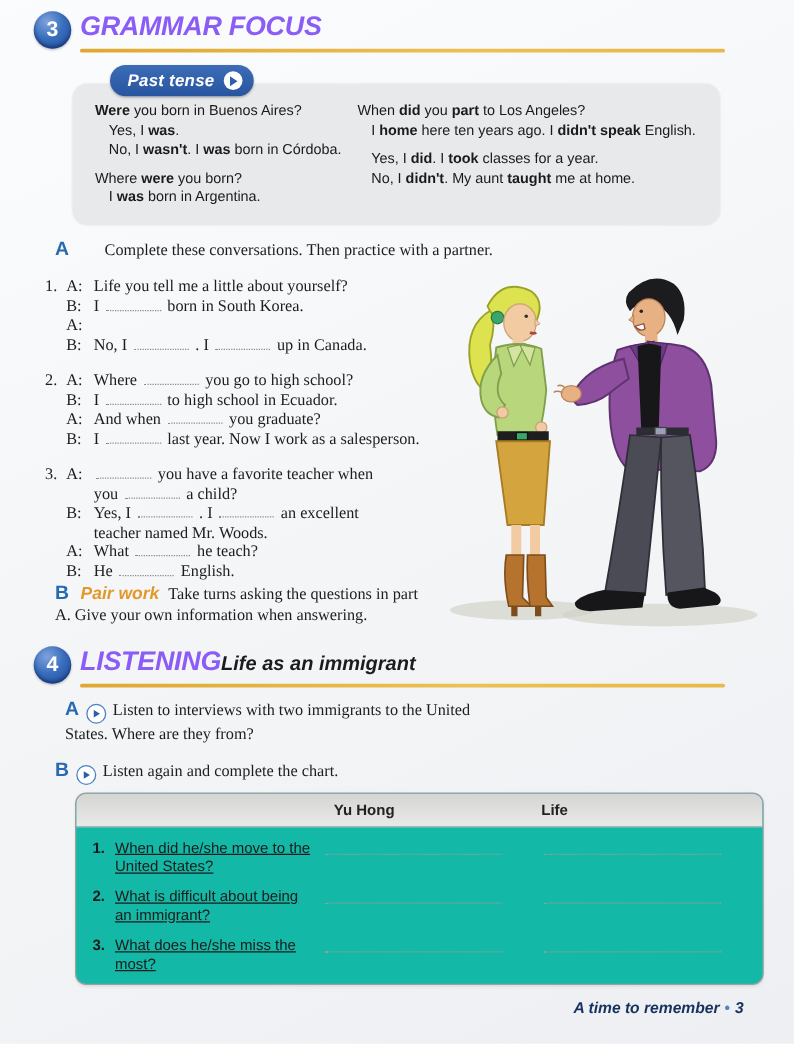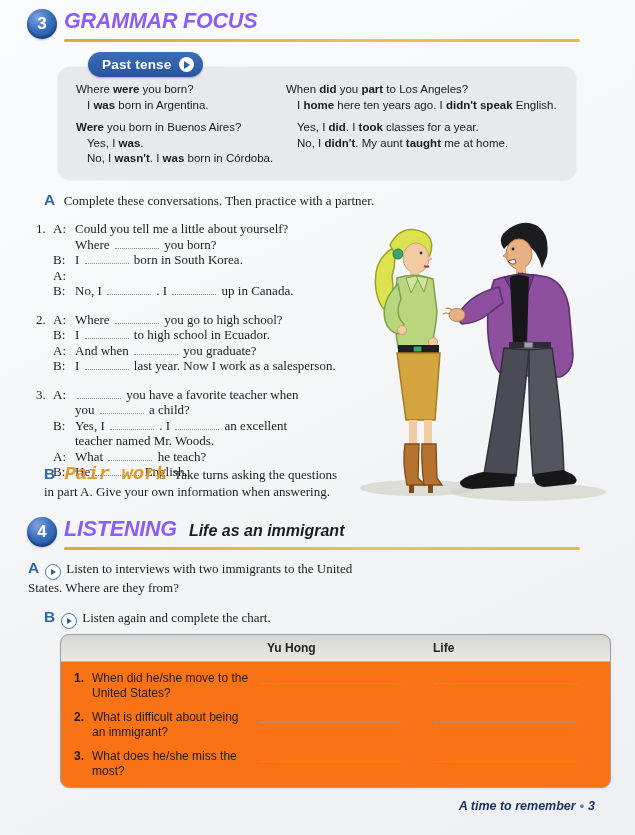--- a/index.html
+++ b/index.html
@@ -12,58 +12,58 @@
 
   
   .num-circle{
     width:30px;height:30px;border-radius:50%;
     background:radial-gradient(circle at 35% 28%,#7fa3dc 0%,#3a6fbe 45%,#1d4astretch 100%,#1d4a96 100%);
     background:radial-gradient(circle at 35% 28%,#7fa3dc 0%,#3a6fbe 45%,#1d4a96 100%);
     box-shadow:inset 0 -2px 3px rgba(10,30,80,.55), 0 1px 2px rgba(0,0,0,.25);
     color:#fff;font-weight:800;font-size:17px;display:flex;align-items:center;justify-content:center;
   }
   .sec-title{font-style:italic;font-weight:900;font-size:21.5px;color:#8b5cf6;letter-spacing:-.2px;white-space:nowrap;}
-  .sec-sub{font-style:italic;font-weight:700;font-size:16px;margin-left:12px;}
+  .sec-sub{font-style:italic;font-weight:700;font-size:16px;}
   .gold-rule{height:3px;background:linear-gradient(90deg,#dfa832,#ecc052 60%,#e8b84a);border-radius:2px;}
 
   
   .gbox{background:#e8e9ea;border-radius:12px;box-shadow:0 0 0 1px rgba(0,0,0,.03);}
   .pill{
     height:25px;border-radius:13px;background:linear-gradient(180deg,#3d6db8,#27549e);
     display:flex;align-items:center;padding:0 9px 0 14px;gap:7px;box-shadow:0 1px 2px rgba(0,0,0,.3);
   }
-  .pill-label{color:#fff;font-weight:800;font-size:13.5px;letter-spacing:.2px;}
+  .pill-label{color:#fff;font-weight:800;font-style:italic;font-size:13.5px;letter-spacing:.2px;}
   .play-circle{width:15px;height:15px;border-radius:50%;background:#fff;display:flex;align-items:center;justify-content:center;flex:0 0 auto;}
   .play-tri{width:0;height:0;border-left:6px solid #2e5fa8;border-top:4px solid transparent;border-bottom:4px solid transparent;margin-left:2px;}
   .gcol{font-size:11.5px;line-height:15.5px;color:#1a1a1a;}
   .gcol .qa-group{margin-bottom:7px;}
   .gcol .qa-line{white-space:nowrap;}
   .gcol .qa-line.ind{padding-left:11px;}
 
   
   .serif{font-family:"Liberation Serif",serif;font-size:13px;color:#1d1d1d;}
   .big-letter{color:#2969b0;font-weight:800;font-size:15.5px;font-family:"Liberation Sans",sans-serif;}
-  .tag-orange{color:#e2992b;font-weight:800;font-style:italic;font-family:Liberation Mono, monospace;font-size:19px;text-align:right;}
+  .tag-orange{color:#e2992b;font-weight:800;font-style:italic;font-family:Liberation Sans, sans-serif;font-size:14px;text-align:right;}
   .blank{display:inline-block;width:44px;height:11px;border-bottom:1.4px dotted #8b8b8b;margin:0 2px;}
   .convo{margin-bottom:13px;}
   .convo-line{white-space:nowrap;line-height:15.5px;display:flex;}
   .convo-num{width:17px;flex:0 0 auto;}
   .convo-sp{width:22px;flex:0 0 auto;}
   .listen-play{display:inline-flex;width:14px;height:14px;border-radius:50%;background:#fff;border:1.6px solid #4a7fc1;align-items:center;justify-content:center;vertical-align:-2px;margin:0 5px 0 6px;}
   .listen-play .play-tri{border-left-width:5px;border-top-width:3.5px;border-bottom-width:3.5px;margin-left:1px;}
 
   
-  .chart{border:1.4px solid #9aa0a4;border-radius:9px;background:#f97316;overflow:hidden;box-shadow:0 1px 2px rgba(0,0,0,.08);}
+  .chart{border:1.4px solid #9aa0a4;border-radius:9px;background:#14b8a6;overflow:hidden;box-shadow:0 1px 2px rgba(0,0,0,.08);}
   .chart-head{height:26px;background:linear-gradient(180deg,#d5d6d4,#e9eae8);border-bottom:1px solid #b5b8ba;position:relative;}
   .chart-head span{position:absolute;top:6px;font-weight:700;font-size:12px;color:#222;}
   .chart-body{padding:9px 12px 8px 13px;font-size:12px;line-height:15px;}
   .t-row{display:flex;align-items:flex-start;margin-bottom:9px;}
   .t-row:last-child{margin-bottom:0;}
   .t-num{width:18px;font-weight:700;flex:0 0 auto;}
-  .t-q{width:168px;flex:0 0 auto;}
+  .t-q{width:168px;flex:0 0 auto;text-decoration:underline;}
   .t-cell{width:175px;flex:0 0 auto;padding-top:1px;}
   .dotline{display:inline-block;width:142px;height:11px;border-bottom:1.6px dotted #979ca0;}
 
   
   .footer{font-weight:700;font-style:italic;font-size:12.5px;color:#16325e;white-space:nowrap;}
   .footer .fdot{color:#4f87c5;margin:0 4px;font-style:normal;}
 </style>
 </head>
 <body>
 
@@ -73,55 +73,54 @@
 
 <div class="abs gbox" style="left:58px;top:67px;width:518px;height:113px;"></div>
 <div class="abs pill" style="left:88px;top:52px;">
   <span class="pill-label">Past tense</span>
   <span class="play-circle">
       <span class="play-tri"></span>
     </span>
 </div>
 <div class="abs gcol" style="left:76px;top:82px;width:205px;">
     <div class="qa-group">
-      <div class="qa-line">Where <b>were</b> you born?</div>
-      <div class="qa-line ind">I <b>was</b> born in Argentina.</div>
-    </div>
-    <div class="qa-group">
       <div class="qa-line"><b>Were</b> you born in Buenos Aires?</div>
       <div class="qa-line ind">Yes, I <b>was</b>.</div>
       <div class="qa-line ind">No, I <b>wasn't</b>. I <b>was</b> born in Córdoba.</div>
+    </div>
+    <div class="qa-group">
+      <div class="qa-line">Where <b>were</b> you born?</div>
+      <div class="qa-line ind">I <b>was</b> born in Argentina.</div>
     </div>
   </div>
 <div class="abs gcol" style="left:286px;top:82px;width:288px;">
     <div class="qa-group">
       <div class="qa-line">When <b>did</b> you <b>part</b> to Los Angeles?</div>
       <div class="qa-line ind">I <b>home</b> here ten years ago. I <b>didn't speak</b> English.</div>
     </div>
     <div class="qa-group">
       <div class="qa-line ind">Yes, I <b>did</b>. I <b>took</b> classes for a year.</div>
       <div class="qa-line ind">No, I <b>didn't</b>. My aunt <b>taught</b> me at home.</div>
     </div>
   </div>
 
 <div class="abs" style="left:44px;top:191px;">
   <span class="big-letter">A</span>
-  <span class="serif" style="margin-left:4px;">Complete these conversations. Then practice with a partner.</span>
+  <span class="serif" style="margin-left:24px;">Complete these conversations. Then practice with a partner.</span>
 </div>
 <div class="abs serif" style="left:36px;top:221px;">
     <div class="convo">
       <div class="convo-line">
         <span class="convo-num">1.</span>
         <span class="convo-sp">A:</span>
-        <span>Could you tell me a little about yourself?</span>
+        <span>Life you tell me a little about yourself?</span>
       </div>
       <div class="convo-line">
         <span class="convo-num"></span>
         <span class="convo-sp"></span>
-        <span>Where <span class="blank"></span> you born?</span>
       </div>
       <div class="convo-line">
         <span class="convo-num"></span>
         <span class="convo-sp">B:</span>
         <span>I <span class="blank"></span> born in South Korea.</span>
       </div>
       <div class="convo-line">
         <span class="convo-num"></span>
         <span class="convo-sp">A:</span>
       </div>
@@ -249,21 +248,21 @@
   <span class="tag-orange" style="margin:0 4px 0 6px;">Pair work</span>
   <span>Take turns asking the questions in part A. Give your own information when answering.</span>
 </div>
 
 <div class="abs num-circle" style="left:27px;top:517px;">4</div>
 <div class="abs" style="left:64px;top:517px;white-space:nowrap;">
   <span class="sec-title">LISTENING</span><span class="sec-sub">Life as an immigrant</span>
 </div>
 <div class="abs gold-rule" style="left:64px;top:547px;width:516px;"></div>
 
-<div class="abs serif" style="left:28px;top:560px;width:335px;line-height:16.5px;">
+<div class="abs serif" style="left:52px;top:560px;width:335px;line-height:16.5px;">
   <span class="big-letter">A</span><span class="listen-play">
       <span class="play-tri"></span>
     </span><span>Listen to interviews with two immigrants to the United States. Where are they from?</span>
 </div>
 
 <div class="abs serif" style="left:44px;top:608px;width:360px;">
   <span class="big-letter">B</span><span class="listen-play">
       <span class="play-tri"></span>
     </span><span>Listen again and complete the chart.</span>
 </div>

